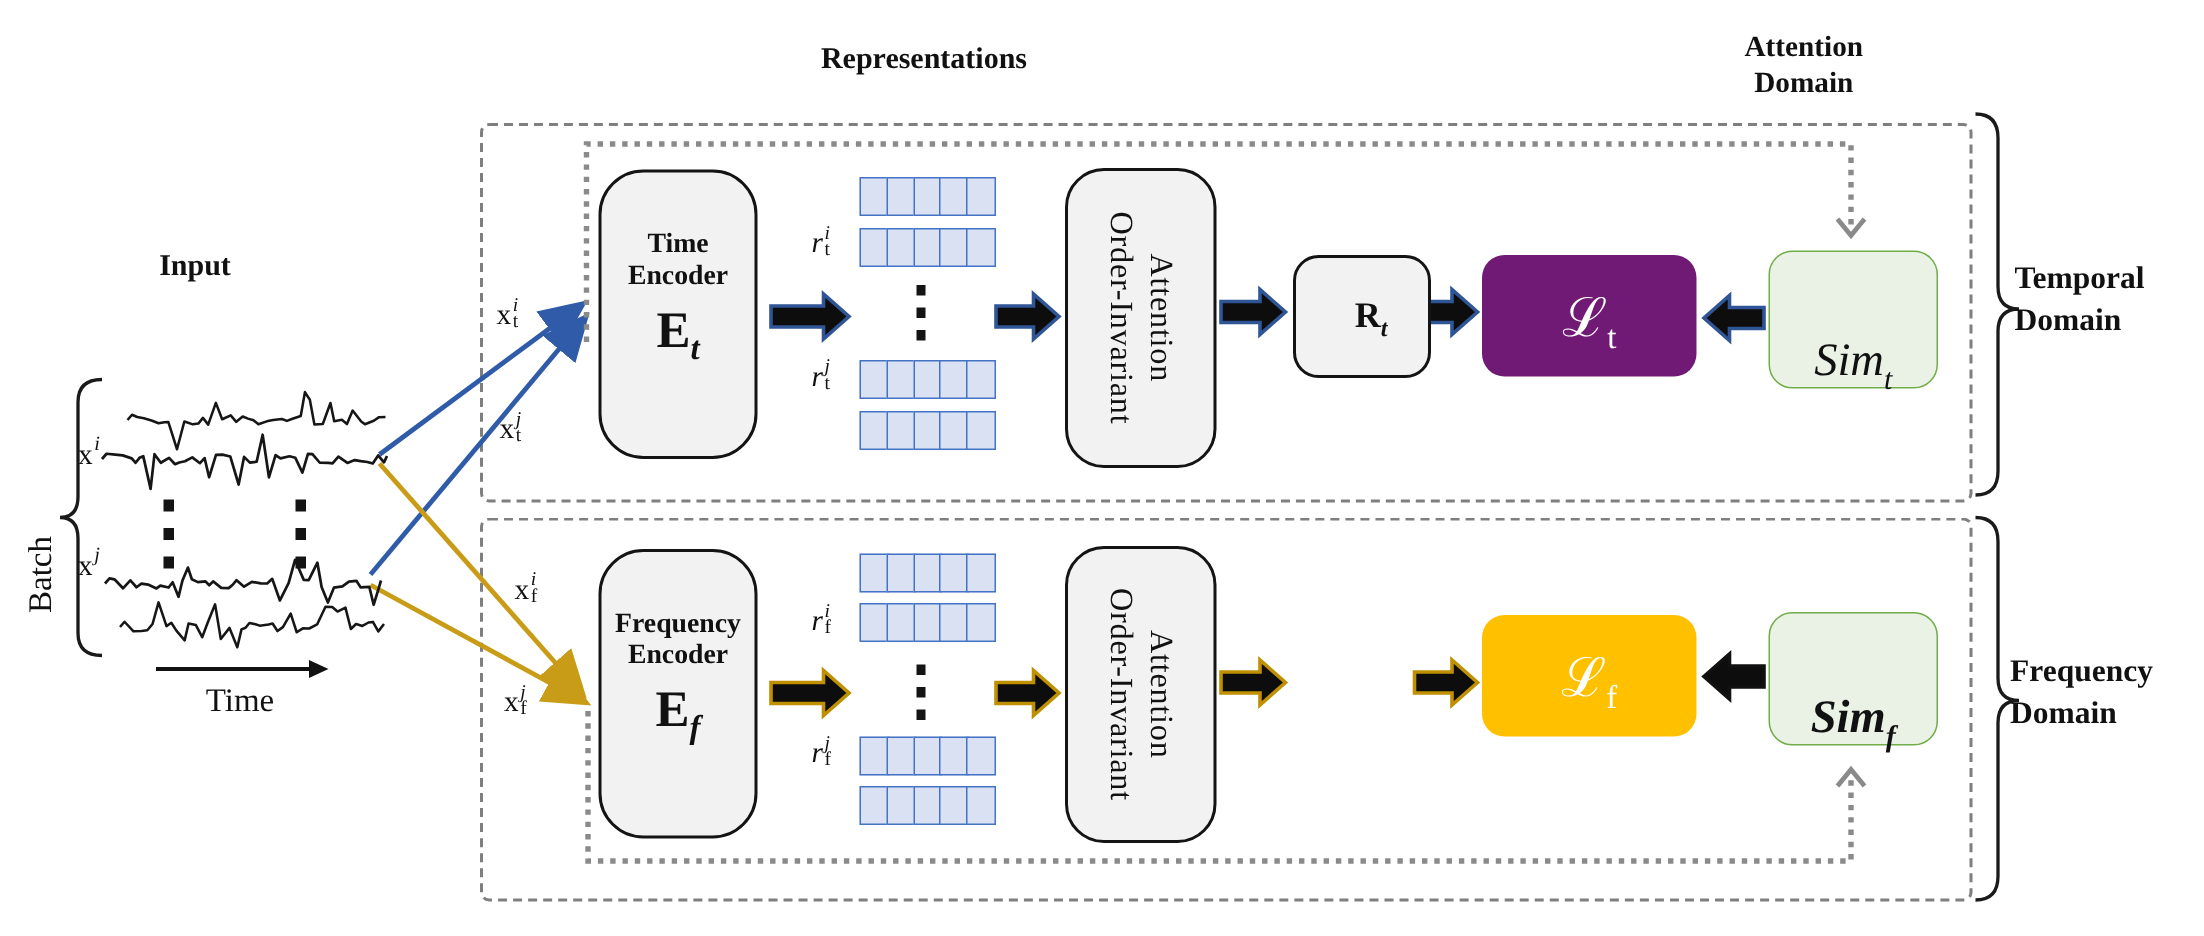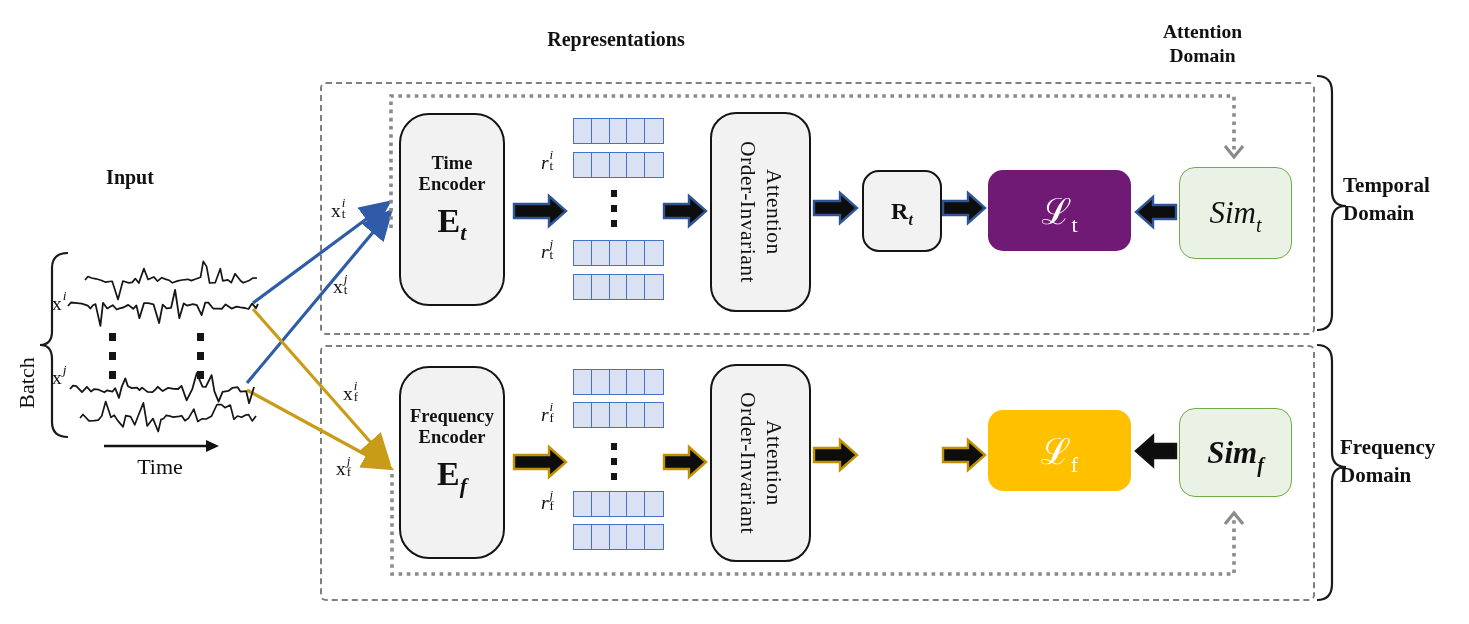--- a/index.html
+++ b/index.html
@@ -24,21 +24,21 @@
   .rbox .rsym{font-weight:bold;font-size:24px;}
   .rbox .rsub{font-weight:bold;font-style:italic;font-size:16px;display:inline-block;transform:translateY(6px);}
 
   
   .lossbox{position:absolute;border-radius:15px;z-index:2;display:flex;align-items:center;justify-content:center;color:#fff;}
   .lossbox .lsym{font-size:36px;font-family:"DejaVu Serif","Liberation Serif",serif;}
   .lossbox .lsub{font-size:22px;display:inline-block;transform:translateY(8px);}
 
   
   .simbox{position:absolute;background:#E9F2E4;border:1.6px solid #70AD47;border-radius:16px;z-index:2;
-          display:flex;align-items:center;justify-content:center;}
+          display:flex;align-items:flex-end;justify-content:center;}
   .simbox .ssym{font-style:italic;font-size:31px;}
   .simbox .ssub{font-style:italic;font-size:20px;display:inline-block;transform:translateY(9px);}
 
   
   .rep-row{position:absolute;width:91px;height:26px;display:flex;z-index:2;}
   .rep-row i{flex:1;background:#D9E1F2;border:1.9px solid #4472C4;margin-left:-1.9px;}
   .rep-row i:first-child{margin-left:0;}
 
   
   .vdots{position:absolute;display:flex;flex-direction:column;gap:8px;z-index:2;}
@@ -297,21 +297,21 @@
       <span>Attention</span>
     </div>
   </div>
   <div class="gbox attention" style="left:710px;top:364px;width:97px;height:194px;">
     <div class="vtext">
       <span>Order-Invariant</span>
       <span>Attention</span>
     </div>
   </div>
 
-  <div class="gbox rbox" style="left:862px;top:170px;width:76px;height:78px;">
+  <div class="gbox rbox" style="left:862px;top:170px;width:76px;height:78px;padding-left:12px;">
     <div><span class="rsym">R</span><span class="rsub">t</span></div>
   </div>
 
   <div class="lossbox" style="left:988px;top:170px;width:143px;height:81px;background:#701a75;text-align:center;">
     <div><span class="lsym">ℒ</span><span class="lsub">t</span></div>
   </div>
   <div class="lossbox" style="left:988px;top:410px;width:143px;height:81px;background:#FFC000;">
     <div><span class="lsym">ℒ</span><span class="lsub">f</span></div>
   </div>
 

